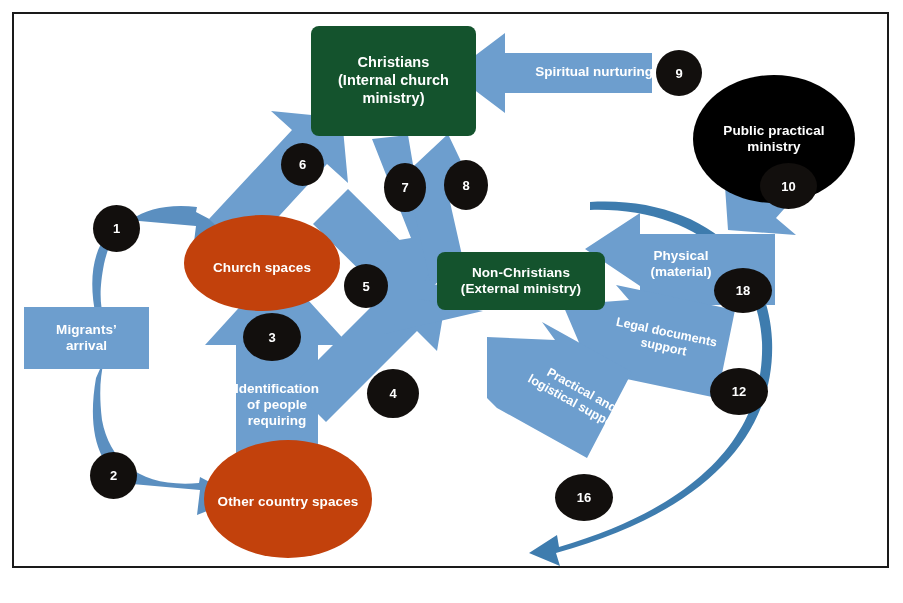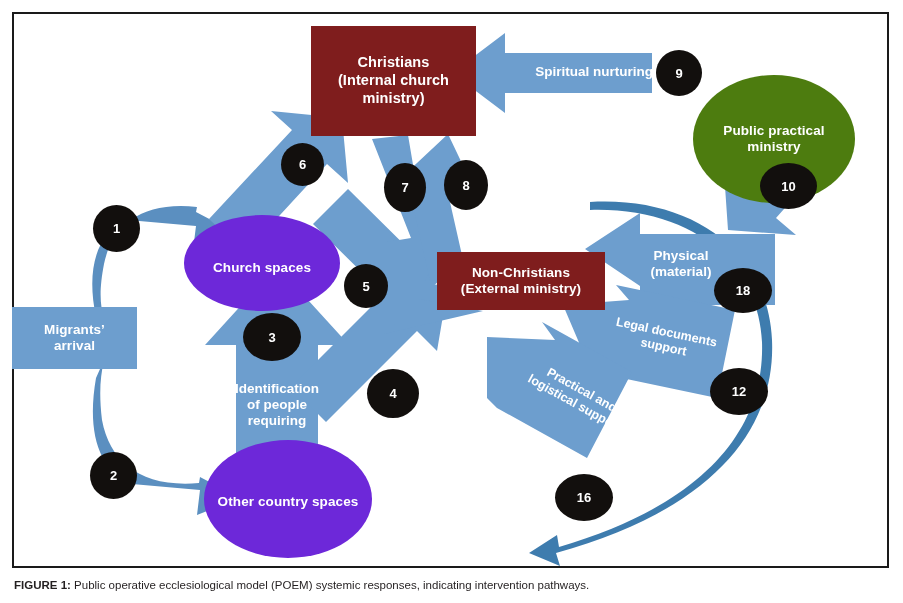--- a/index.html
+++ b/index.html
@@ -8,23 +8,23 @@
 
   #frame{position:absolute;left:12px;top:12px;width:877px;height:556px;
          border:2px solid #1a1a1a;box-sizing:border-box;background:#fff;}
 
   #canvas{position:absolute;left:0;top:0;width:903px;height:603px;}
 
   .node{position:absolute;display:flex;align-items:center;justify-content:center;
         text-align:center;color:#ffffff;font-weight:bold;line-height:1.22;
         letter-spacing:.1px;z-index:6;}
 
-  .purple{background:#7f1d1d;border-radius:0;align-items:center;}
-  .orange{background:#6d28d9;border-radius:50%;}
-  .blue-ellipse{background:#4d7c0f;border-radius:50%;}
+  .purple{background:#14532d;border-radius:8px;align-items:center;}
+  .orange{background:#c2410c;border-radius:50%;}
+  .blue-ellipse{background:#000000;border-radius:50%;}
   .blue-rect{background:#6D9ECE;}
 
   .badge{position:absolute;background:#120f0d;color:#fff;border-radius:50%;
          display:flex;align-items:center;justify-content:center;
          font-weight:bold;font-size:13px;z-index:9;}
 
   .arrow-label{position:absolute;color:#ffffff;font-weight:bold;
                text-align:center;line-height:1.2;z-index:8;pointer-events:none;}
 
   #caption{position:absolute;left:14px;top:578px;width:880px;
@@ -94,21 +94,21 @@
   <div class="node orange" style="left:184px;top:215px;width:156px;height:96px;font-size:13.5px;">
     <div style="margin-top:10px;">Church spaces</div>
   </div>
 
   <div class="node orange" style="left:204px;top:440px;width:168px;height:118px;font-size:13.5px;">
     <div style="margin-top:6px;">
       <div>Other country spaces</div>
     </div>
   </div>
 
-  <div class="node blue-rect" style="left:12px;top:307px;width:125px;height:62px;font-size:13.5px;">
+  <div class="node blue-rect" style="left:24px;top:307px;width:125px;height:62px;font-size:13.5px;">
     <div>
       <div>Migrants’</div>
       <div>arrival</div>
     </div>
   </div>
 
   <div class="node blue-ellipse" style="left:693px;top:75px;width:162px;height:128px;font-size:13.5px;">
     <div>
       <div>Public practical</div>
       <div>ministry</div>
@@ -187,18 +187,14 @@
   </div>
 
   <div class="badge" style="left:710px;top:368px;width:58px;height:47px;">
     <span>12</span>
   </div>
 
   <div class="badge" style="left:555px;top:474px;width:58px;height:47px;">
     <span>16</span>
   </div>
 
-  <div id="caption">
-    <b>FIGURE 1:</b>
-    <span>Public operative ecclesiological model (POEM) systemic responses, indicating intervention pathways.</span>
-  </div>
 
 </div>
 
 </body></html>

